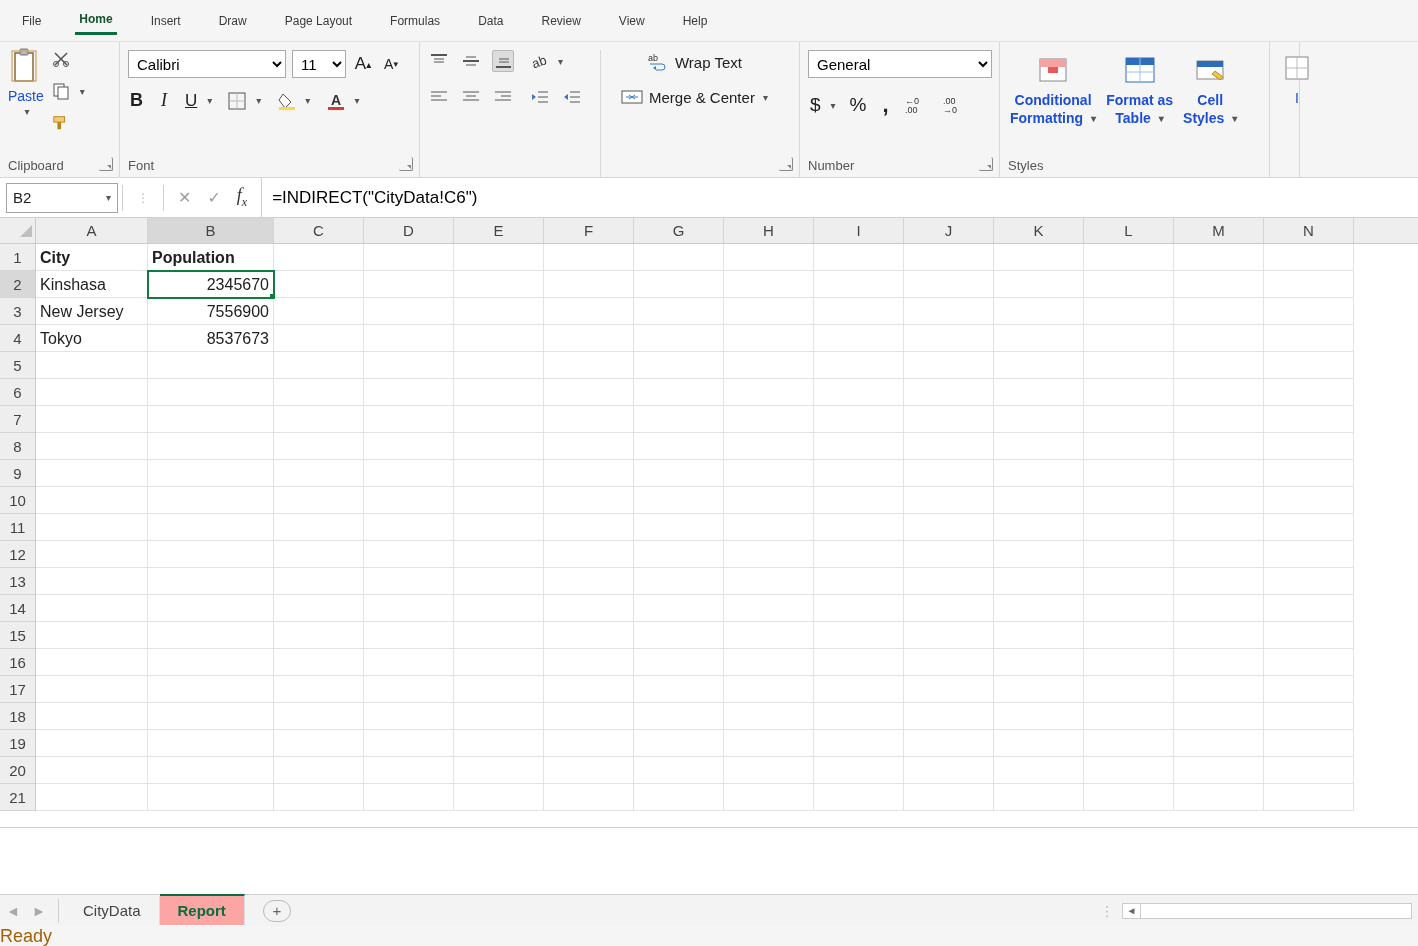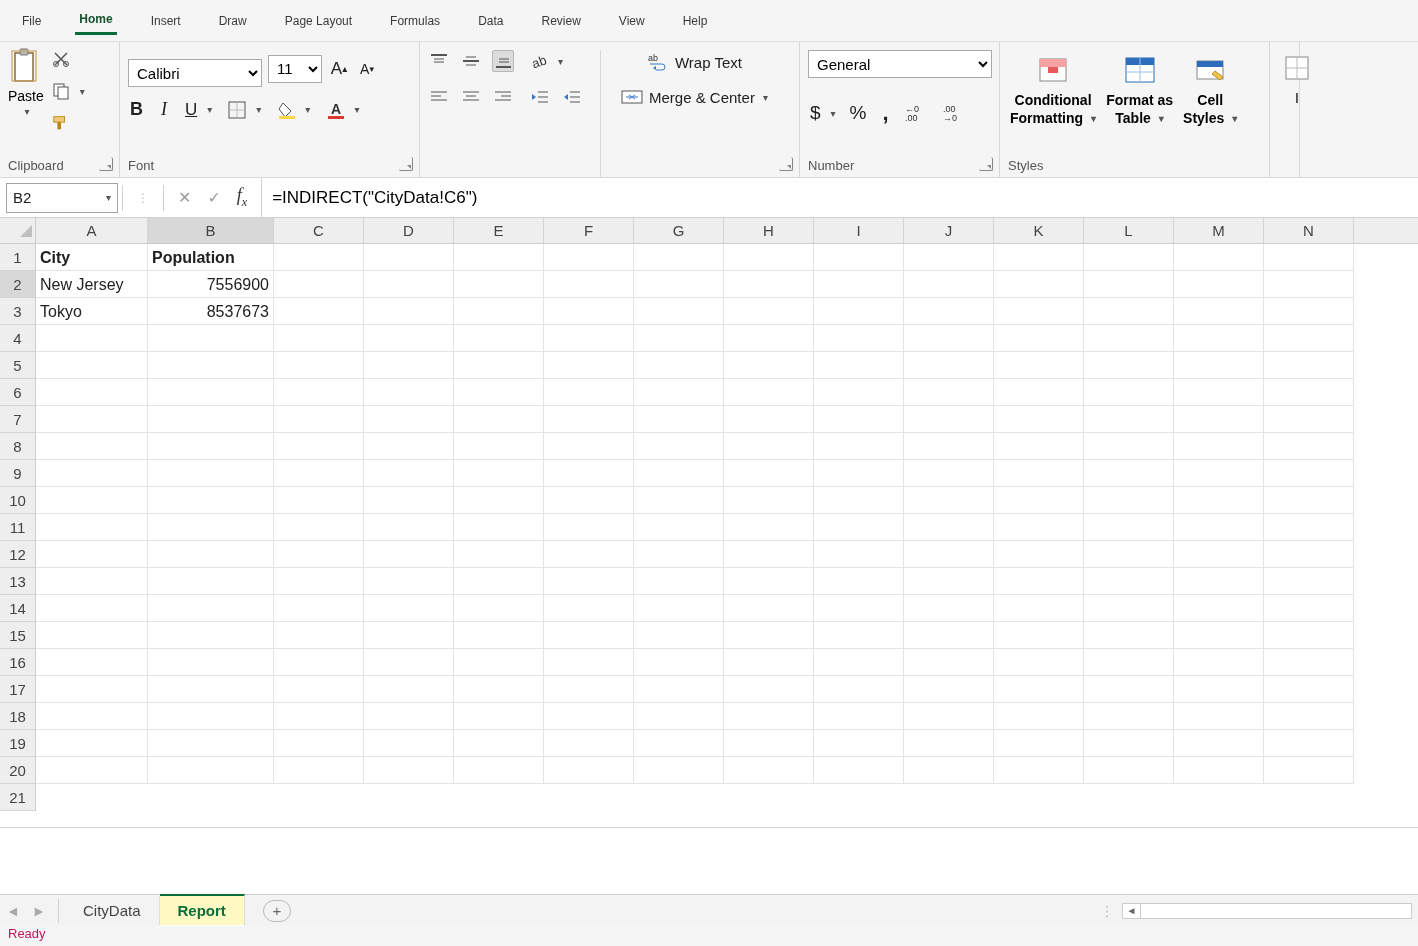--- a/index.html
+++ b/index.html
@@ -72,21 +72,21 @@
   }
   .launcher::after{
     content:"";
     position:absolute;
     right:1px; bottom:1px;
     width:0;height:0;
     border-left:4px solid transparent;
     border-top:4px solid #888;
   }
   .vcol { display:flex; flex-direction:column; align-items:center; gap:2px;}
-  .vcol .lbl { font-size:14px; color:#000000; }
+  .vcol .lbl { font-size:14px; color:#1d4ed8; }
   .chev { font-size:10px; color:#555; margin-left:2px;}
   .bigicon { width:34px; height:40px; display:flex; align-items:center; justify-content:center;}
   .smicon { width:22px; height:22px; display:flex; align-items:center; justify-content:center;}
   .row { display:flex; align-items:center; gap:6px;}
   .col { display:flex; flex-direction:column; gap:6px;}
   select,input[type=text]{
     font-family:inherit; font-size:15px;
     border:1px solid #aaa; background:#fff; height:28px;
     padding:0 4px;
   }
@@ -123,26 +123,26 @@
   .cell { border-right:1px solid #e3e3e3; border-bottom:1px solid #e3e3e3; font-size:16px; padding:2px 4px; overflow:hidden; white-space:nowrap; line-height:23px; }
   .cell.bold { font-weight:700;}
   .cell.right { text-align:right;}
   .cell.active { outline:2px solid #107c41; outline-offset:-1px; position:relative;}
   .cell.active::after{content:"";position:absolute;right:-3px;bottom:-3px;width:6px;height:6px;background:#107c41;}
 
   
   .sheet-bar { position:absolute; bottom:20px; left:0; right:0; height:32px; background:#f3f3f3; border-top:1px solid #d0d0d0; display:flex; align-items:center;}
   .navbtn { width:26px; text-align:center; color:#a9a9a9; font-size:14px;}
   .sheet-tab { padding:6px 18px; font-size:15px; color:#444; border-right:1px solid #ddd; background:#f3f3f3;}
-  .sheet-tab.active { background:#fef9c3; color:#0a6d3b; font-weight:600; border-bottom:2px solid #fff; border-top:2px solid #0a6d3b;}
+  .sheet-tab.active { background:#fca5a5; color:#0a6d3b; font-weight:600; border-bottom:2px solid #fff; border-top:2px solid #0a6d3b;}
   .addsheet { width:28px; height:22px; border:1px solid #bbb; border-radius:11px; margin-left:18px; text-align:center; line-height:20px; color:#666; font-size:15px;}
   .sheet-bar .spacer{flex:1;}
   .sheet-bar .scroll-track{width:290px;height:16px;border:1px solid #ccc; background:#fff; margin-right:6px; position:relative;}
   .sheet-bar .scroll-left{position:absolute;left:0;top:0;width:18px;height:14px;border-right:1px solid #ccc;text-align:center;font-size:10px;line-height:14px;color:#666;}
-  .status-bar { position:absolute; bottom:0; left:0; right:0; height:20px; font-size:13px; color:#be185d; padding-left:8px; background:#f5f5f5;}
+  .status-bar { position:absolute; bottom:0; left:0; right:0; height:20px; font-size:18px; color:#a16207; padding-left:0; background:#f5f5f5;}
 
   
   .w-A{width:112px;} .w-B{width:126px;} .w-rest{width:90px;}
 </style>
 </head>
 <body>
 
 <div class="tabs">
   <div class="tab">File</div>
   <div class="tab active">Home</div>
@@ -196,21 +196,21 @@
           </div>
       </div>
     </div>
     <div class="group-label">Clipboard</div>
     <div class="launcher btn"></div>
   </div>
 
   <div class="group" style="width:300px;">
     <div class="group-body col" style="gap:10px;padding-top:4px;">
       <div class="row">
-        <select style="width:134px;margin-top:9px;"><option>Calibri</option></select>
+        <select style="width:158px;"><option>Calibri</option></select>
         <select style="width:54px;"><option>11</option></select>
         <div class="smicon btn" style="font-size:17px;">A<sup style="font-size:10px;">▴</sup></div>
         <div class="smicon btn" style="font-size:14px;">A<sup style="font-size:9px;">▾</sup></div>
       </div>
       <div class="row" style="gap:14px;">
         <div class="btn" style="font-weight:900;font-size:18px;">B</div>
         <div class="btn" style="font-style:italic;font-family:serif;font-size:18px;">I</div>
         <div class="row">
             <div class="btn" style="text-decoration:underline;font-size:17px;">U</div>
             <span class="chev">▾</span>
@@ -345,21 +345,21 @@
             </svg>
           <span style="font-size:15px;">Merge &amp; Center</span>
           <span class="chev">▾</span>
         </div>
       </div>
     </div>
     <div class="launcher btn"></div>
   </div>
 
   <div class="group" style="width:200px;">
-    <div class="group-body col" style="gap:20px;padding-top:4px;">
+    <div class="group-body col" style="gap:12px;padding-top:4px;">
       <select style="width:184px;"><option>General</option></select>
       <div class="row" style="gap:12px;font-size:19px;">
         <div class="row">
             <div class="btn">$</div>
             <span class="chev">▾</span>
           </div>
         <div class="btn">%</div>
         <div class="btn" style="font-weight:700;font-size:22px;">,</div>
         <div class="btn">
             <svg width="22" height="18">
@@ -518,20 +518,36 @@
         <div class="cell w-rest"></div>
         <div class="cell w-rest"></div>
         <div class="cell w-rest"></div>
         <div class="cell w-rest"></div>
         <div class="cell w-rest"></div>
         <div class="cell w-rest"></div>
         <div class="cell w-rest"></div>
         <div class="cell w-rest"></div>
       </div>
       <div class="cellrow">
+        <div class="cell w-A">Kinshasa</div>
+        <div class="cell w-B right active">2345670</div>
+        <div class="cell w-rest"></div>
+        <div class="cell w-rest"></div>
+        <div class="cell w-rest"></div>
+        <div class="cell w-rest"></div>
+        <div class="cell w-rest"></div>
+        <div class="cell w-rest"></div>
+        <div class="cell w-rest"></div>
+        <div class="cell w-rest"></div>
+        <div class="cell w-rest"></div>
+        <div class="cell w-rest"></div>
+        <div class="cell w-rest"></div>
+        <div class="cell w-rest"></div>
+      </div>
+      <div class="cellrow">
         <div class="cell w-A">New Jersey</div>
         <div class="cell w-B right">7556900</div>
         <div class="cell w-rest"></div>
         <div class="cell w-rest"></div>
         <div class="cell w-rest"></div>
         <div class="cell w-rest"></div>
         <div class="cell w-rest"></div>
         <div class="cell w-rest"></div>
         <div class="cell w-rest"></div>
         <div class="cell w-rest"></div>

